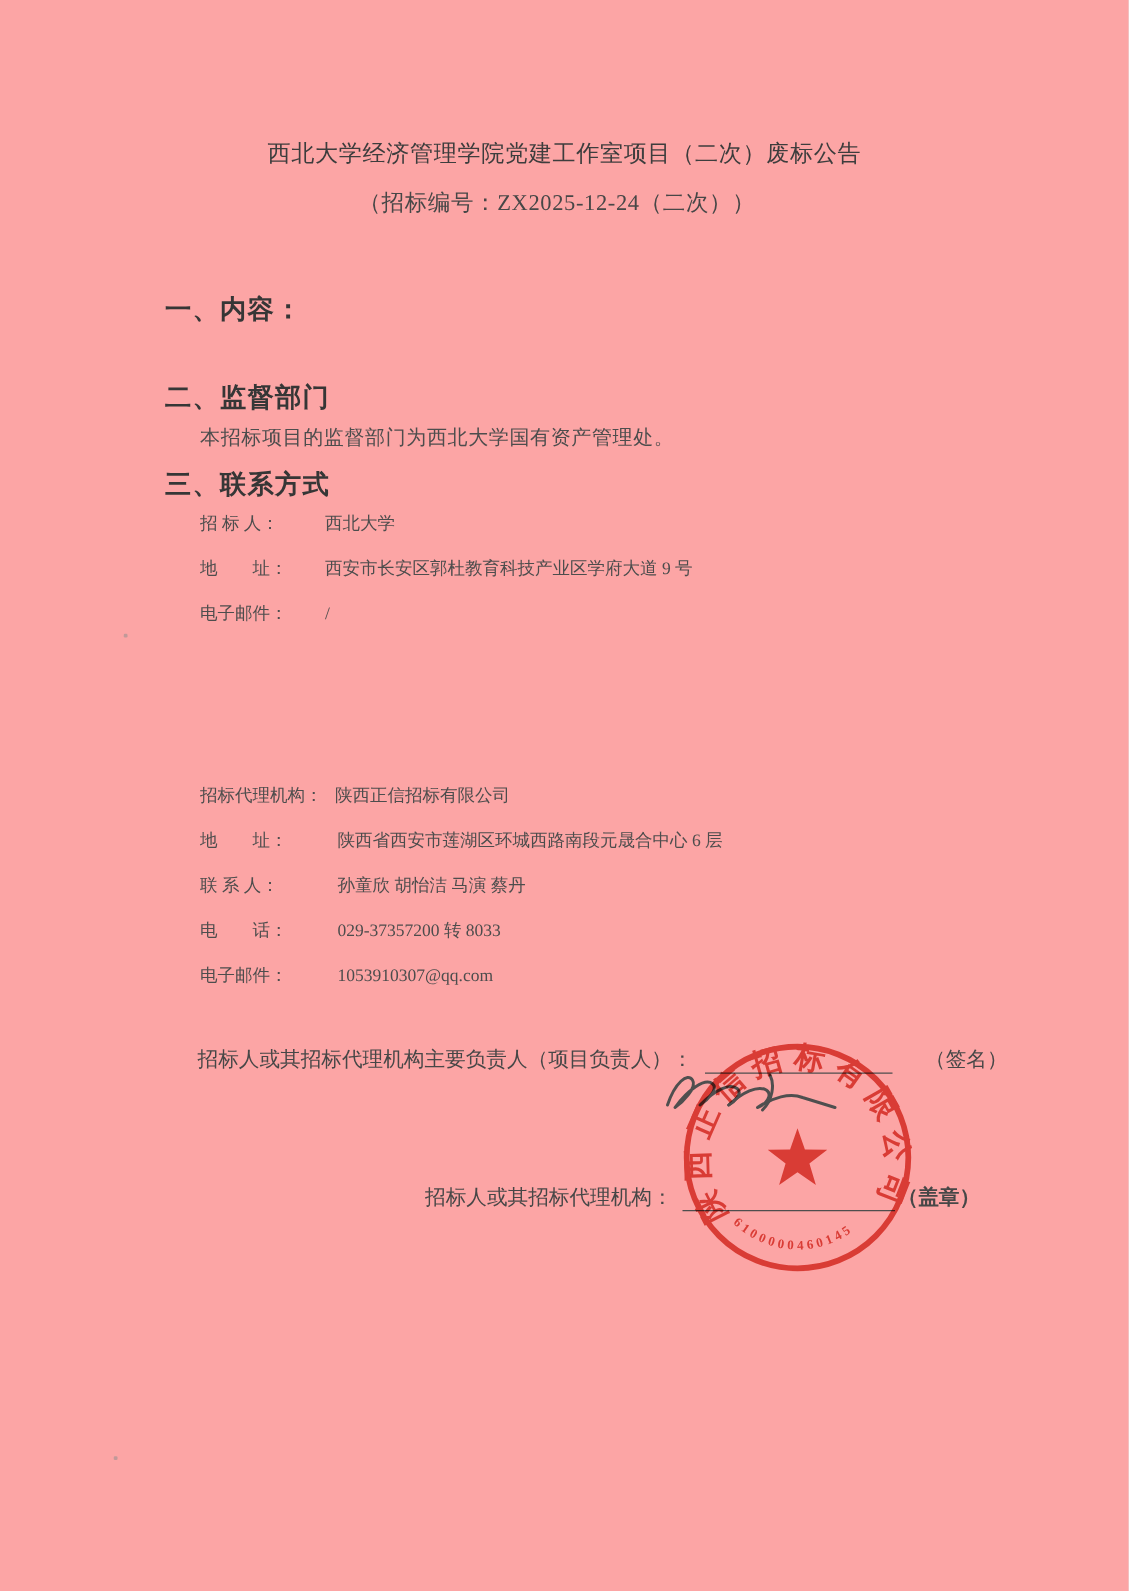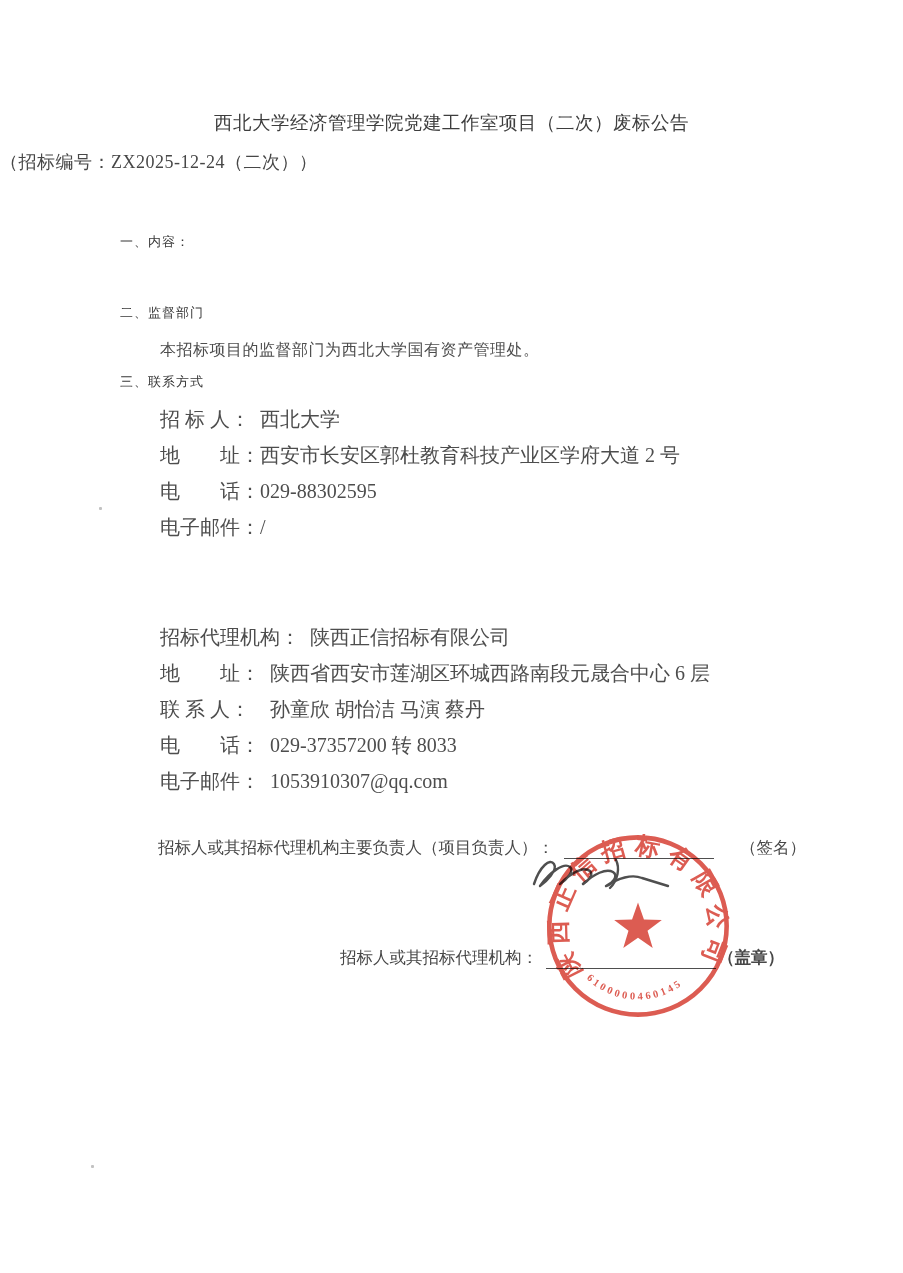--- a/index.html
+++ b/index.html
@@ -1,42 +1,42 @@
 <!DOCTYPE html>
 <html><head>
 <meta charset="utf-8">
 <style>
   html,body { margin:0; padding:0; background:#e8e8e8; }
   .page {
     position:relative;
     width:903px; height:1273px;
     margin:0 auto;
-    background:#ffffff;
+    background:#fca5a5;
     font-family:"Liberation Serif","DejaVu Serif",serif;
     color:#4a4a4a;
     overflow:hidden;
   }
   .doc-title {
     position:absolute; top:110px; left:0; right:0;
     text-align:center; font-size:18.5px; color:#3d3d3d; letter-spacing:0.5px;
   }
   .doc-subtitle {
     position:absolute; top:150px; left:0; right:12px;
-    font-size:18px; color:#474747; letter-spacing:0.5px;
+    text-align:center; font-size:18px; color:#474747; letter-spacing:0.5px;
   }
   .sec-heading {
-    position:absolute; left:120px;
-    font-size:13px; font-weight:normal; color:#363636; letter-spacing:1px;
+    position:absolute; left:132px;
+    font-size:21px; font-weight:bold; color:#363636; letter-spacing:1px;
   }
   .sec-body {
     position:absolute; left:160px;
     font-size:16px; color:#4d4d4d; letter-spacing:0.5px;
   }
   .contact-block { position:absolute; left:160px; }
-  .contact-row { margin:0 0 17px 0; font-size:20px; line-height:19px; white-space:nowrap; }
+  .contact-row { margin:0 0 17px 0; font-size:14px; line-height:19px; white-space:nowrap; }
   .contact-row .label { display:inline-block; min-width:100px; color:#4d4d4d; }
   .contact-row .value { color:#4d4d4d; }
   .agency .contact-row .value { padding-left:10px; }
   .sig-line {
     position:absolute; font-size:16.5px; color:#474747; white-space:nowrap;
   }
   .sig-underline {
     display:inline-block; height:15px; border-bottom:1.4px solid #4e4e4e;
     vertical-align:bottom;
   }
@@ -69,24 +69,21 @@
   <div class="sec-heading" style="top:304px;">二、监督部门</div>
   <div class="sec-body" style="top:340px;text-align:right;">本招标项目的监督部门为西北大学国有资产管理处。</div>
 
   <div class="sec-heading" style="top:373px;">三、联系方式</div>
 
   <div class="contact-block tenderer" style="top:410px;">
     <div class="contact-row">
       <span class="label">招 标 人：</span><span class="value">西北大学</span>
     </div>
     <div class="contact-row">
-      <span class="label">地　　址：</span><span class="value">西安市长安区郭杜教育科技产业区学府大道 2 号</span>
-    </div>
-    <div class="contact-row">
-      <span class="label">电　　话：</span><span class="value">029-88302595</span>
+      <span class="label">地　　址：</span><span class="value">西安市长安区郭杜教育科技产业区学府大道 9 号</span>
     </div>
     <div class="contact-row">
       <span class="label">电子邮件：</span><span class="value">/</span>
     </div>
   </div>
 
   <div class="contact-block agency" style="top:628px;">
     <div class="contact-row">
       <span class="label" style="min-width:0;">招标代理机构：</span><span class="value">陕西正信招标有限公司</span>
     </div>

